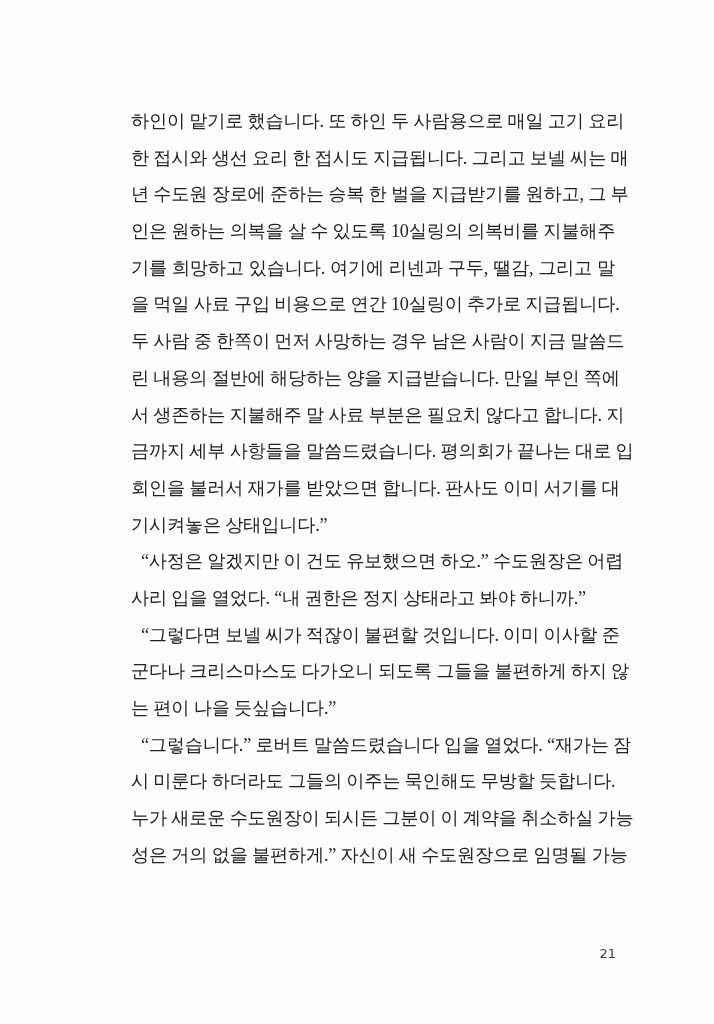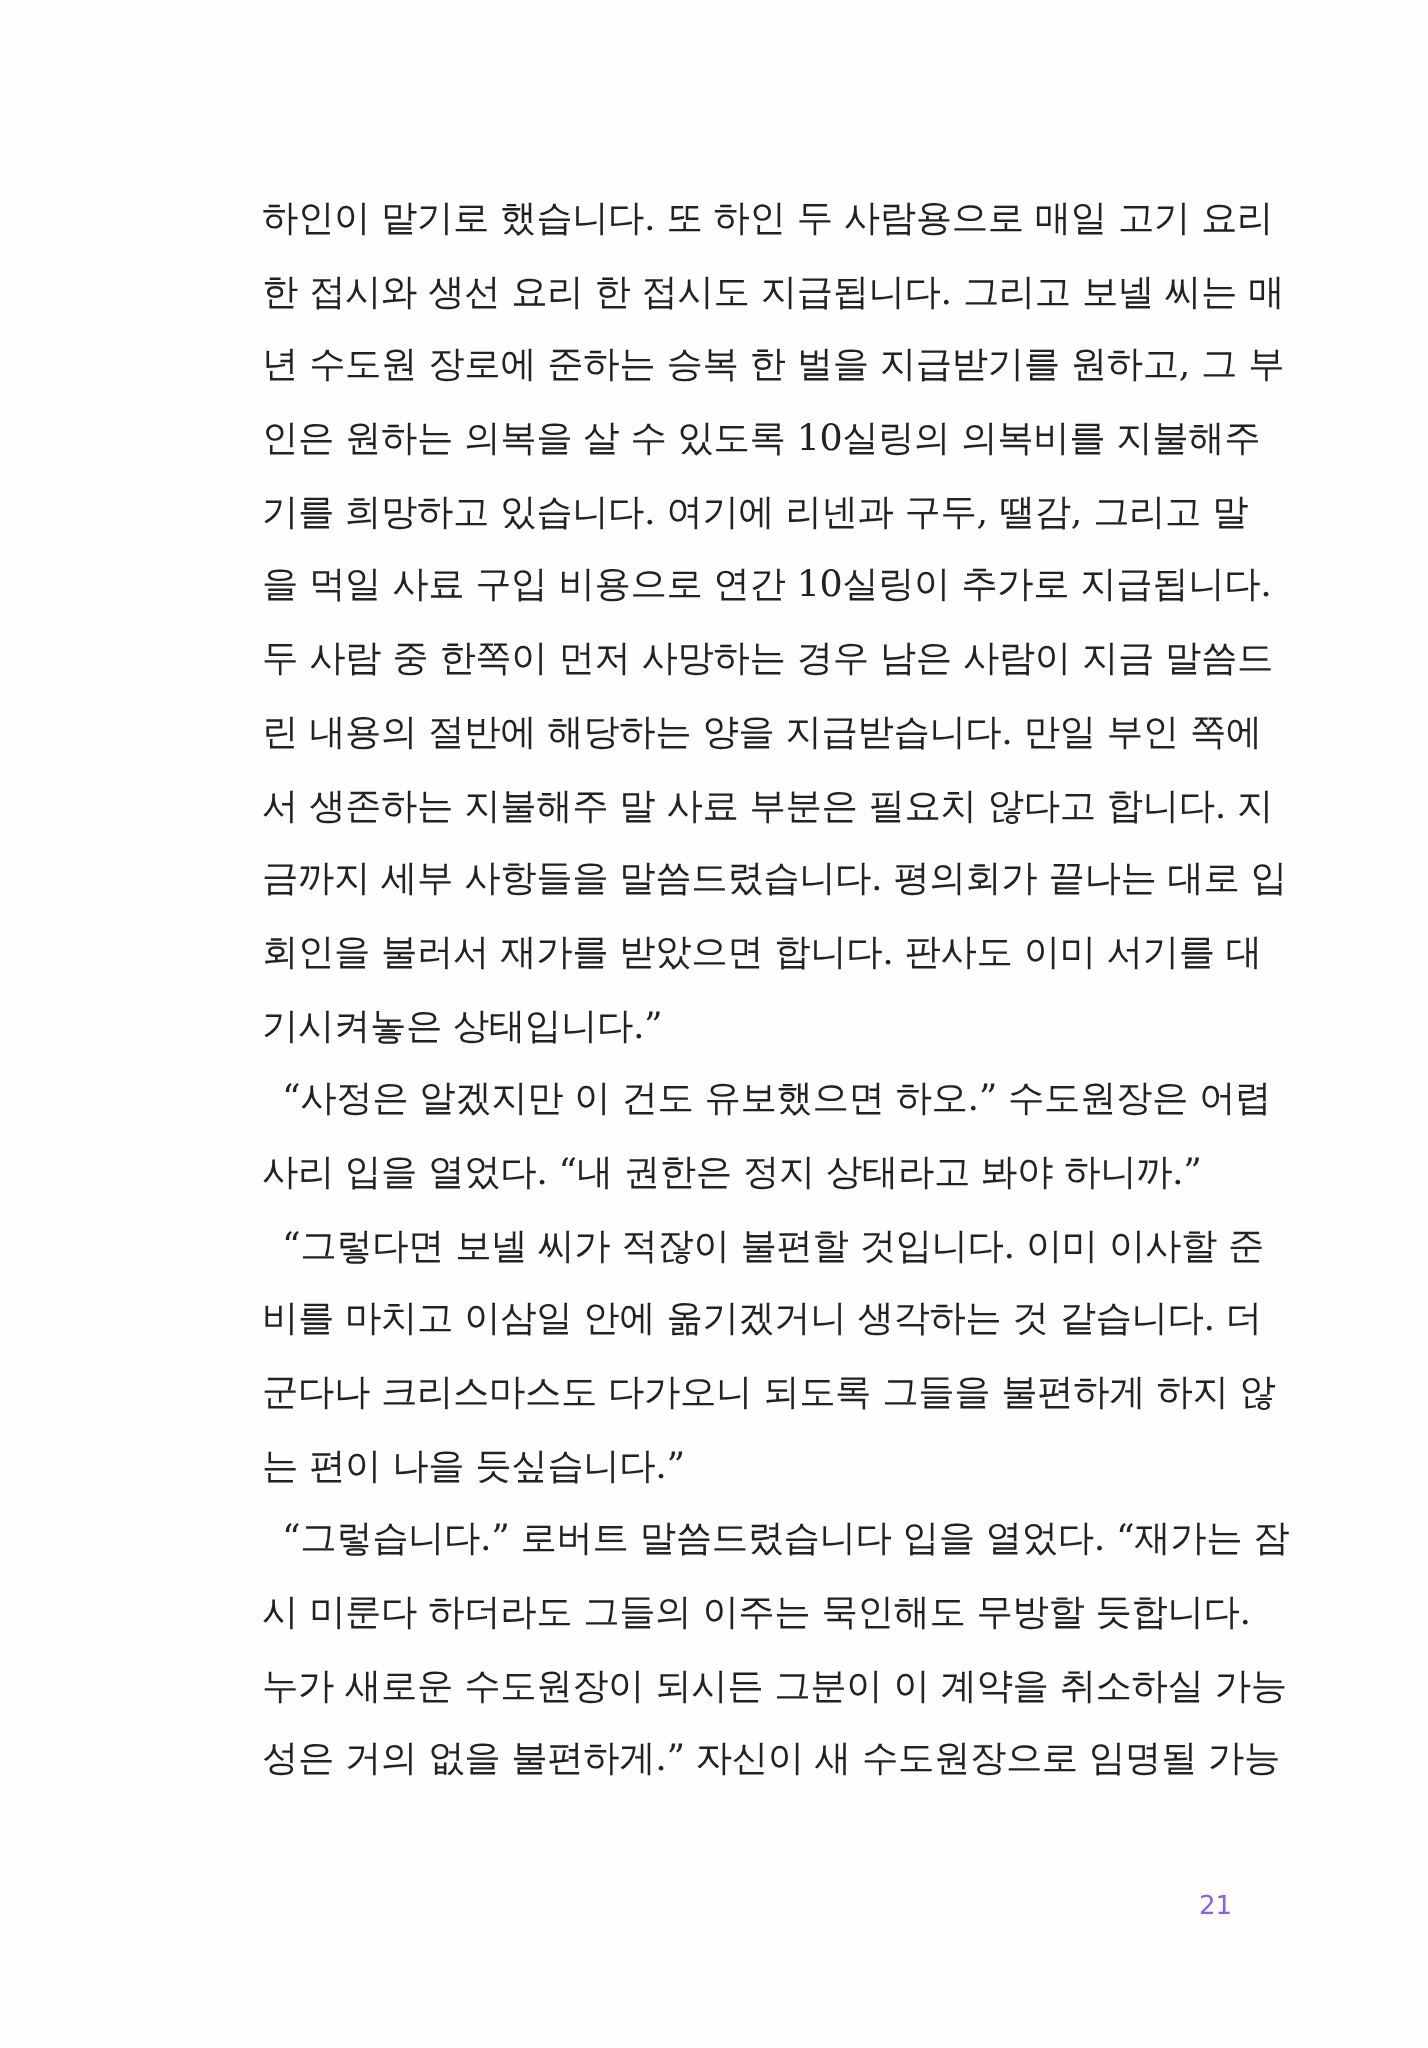--- a/index.html
+++ b/index.html
@@ -18,22 +18,23 @@
     .page {
       position: absolute;
       left: 0; top: 0;
       width: 714px;
       height: 1024px;
       background: #fefefe;
     }
     .body-text {
       position: absolute;
       left: 131px;
-      top: 92px;
+      top: 103px;
       width: 484px;
+      font-family: Liberation Serif, serif;
     }
     .line {
       display: block;
       height: 36.7px;
       line-height: 36.7px;
       font-size: 18.2px;
       white-space: nowrap;
       text-align: justify;
       text-align-last: justify;
       letter-spacing: -0.2px;
@@ -45,21 +46,21 @@
       padding-left: 10px;
     }
     .page-number {
       position: absolute;
       left: 590px;
       top: 946px;
       width: 26px;
       text-align: right;
       font-family: "DejaVu Sans", "Liberation Sans", sans-serif;
       font-size: 13px;
-      color: #8b5cf6;
+      color: #404040;
     }
   </style>
 </head>
 <body>
 
 <div class="page">
   <div class="body-text">
     <span class="line">하인이 맡기로 했습니다. 또 하인 두 사람용으로 매일 고기 요리</span>
     <span class="line">한 접시와 생선 요리 한 접시도 지급됩니다. 그리고 보넬 씨는 매</span>
     <span class="line">년 수도원 장로에 준하는 승복 한 벌을 지급받기를 원하고, 그 부</span>
@@ -68,21 +69,20 @@
     <span class="line">을 먹일 사료 구입 비용으로 연간 10실링이 추가로 지급됩니다.</span>
     <span class="line">두 사람 중 한쪽이 먼저 사망하는 경우 남은 사람이 지금 말씀드</span>
     <span class="line">린 내용의 절반에 해당하는 양을 지급받습니다. 만일 부인 쪽에</span>
     <span class="line">서 생존하는 지불해주 말 사료 부분은 필요치 않다고 합니다. 지</span>
     <span class="line">금까지 세부 사항들을 말씀드렸습니다. 평의회가 끝나는 대로 입</span>
     <span class="line">회인을 불러서 재가를 받았으면 합니다. 판사도 이미 서기를 대</span>
     <span class="line last">기시켜놓은 상태입니다.”</span>
     <span class="line indent">“사정은 알겠지만 이 건도 유보했으면 하오.” 수도원장은 어렵</span>
     <span class="line last">사리 입을 열었다. “내 권한은 정지 상태라고 봐야 하니까.”</span>
     <span class="line indent">“그렇다면 보넬 씨가 적잖이 불편할 것입니다. 이미 이사할 준</span>
-    <span class="line">비를 마치고 이삼일 안에 옮기겠거니 생각하는 것 같습니다. 더</span>
     <span class="line">군다나 크리스마스도 다가오니 되도록 그들을 불편하게 하지 않</span>
     <span class="line last">는 편이 나을 듯싶습니다.”</span>
     <span class="line indent">“그렇습니다.” 로버트 말씀드렸습니다 입을 열었다. “재가는 잠</span>
     <span class="line">시 미룬다 하더라도 그들의 이주는 묵인해도 무방할 듯합니다.</span>
     <span class="line">누가 새로운 수도원장이 되시든 그분이 이 계약을 취소하실 가능</span>
     <span class="line">성은 거의 없을 불편하게.” 자신이 새 수도원장으로 임명될 가능</span>
   </div>
   <div class="page-number">21</div>
 </div>
 

